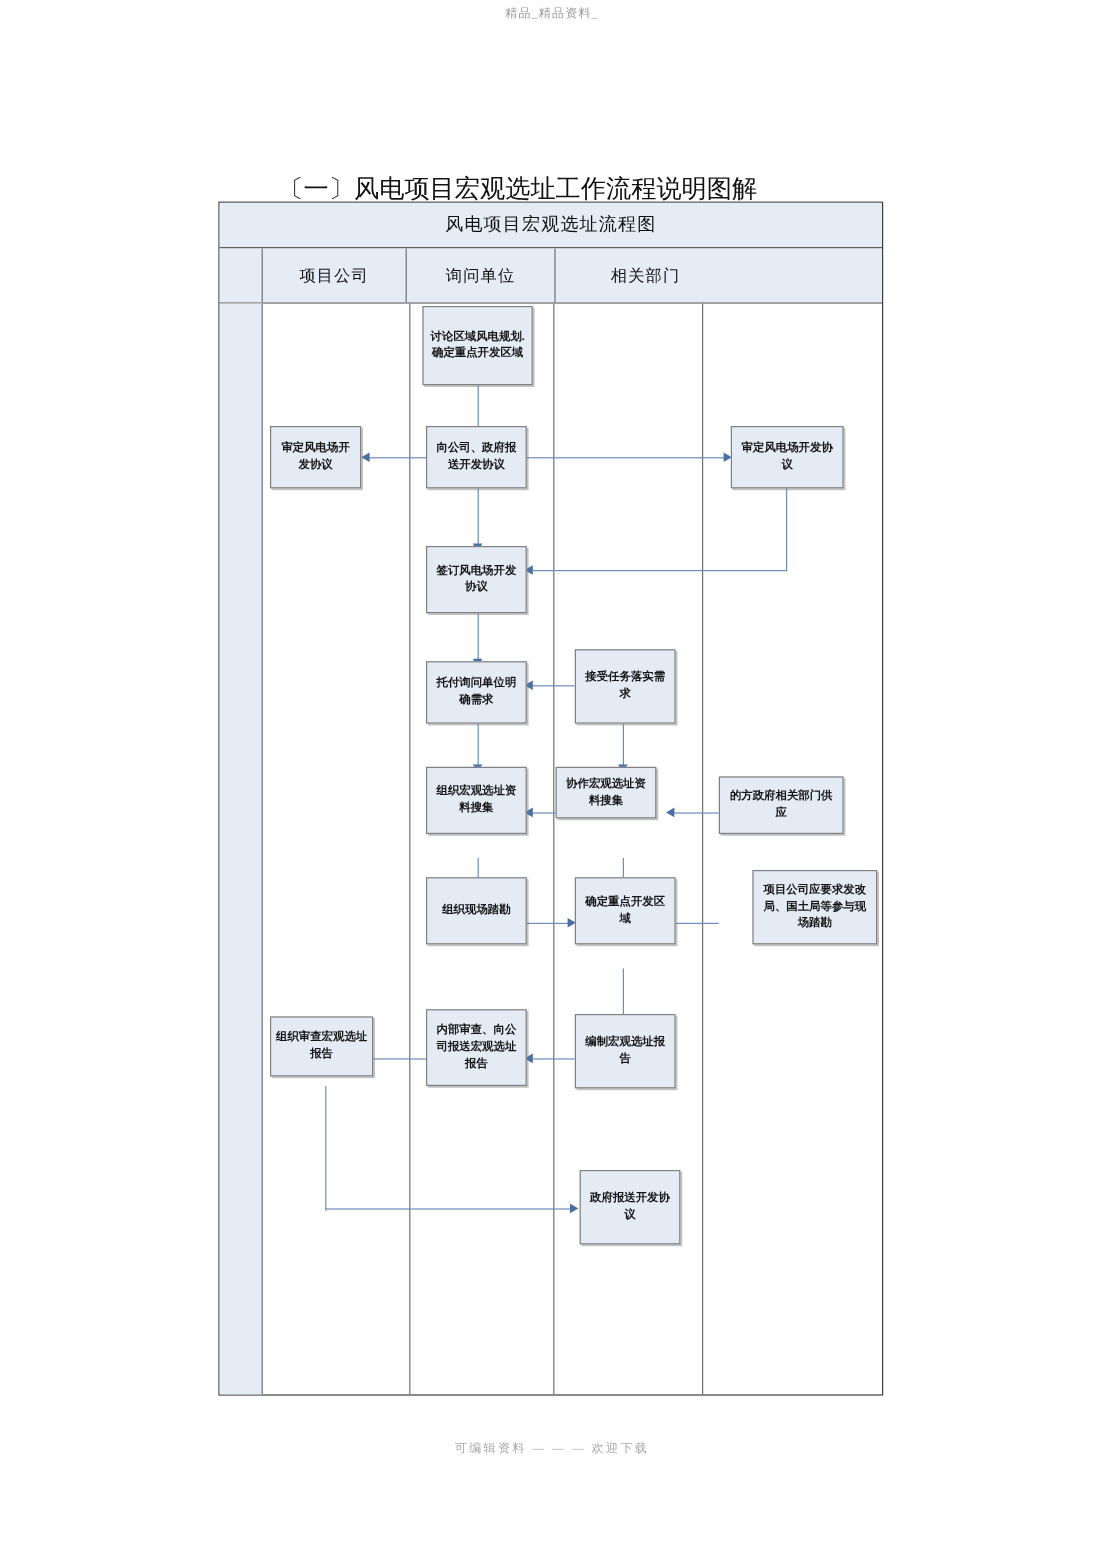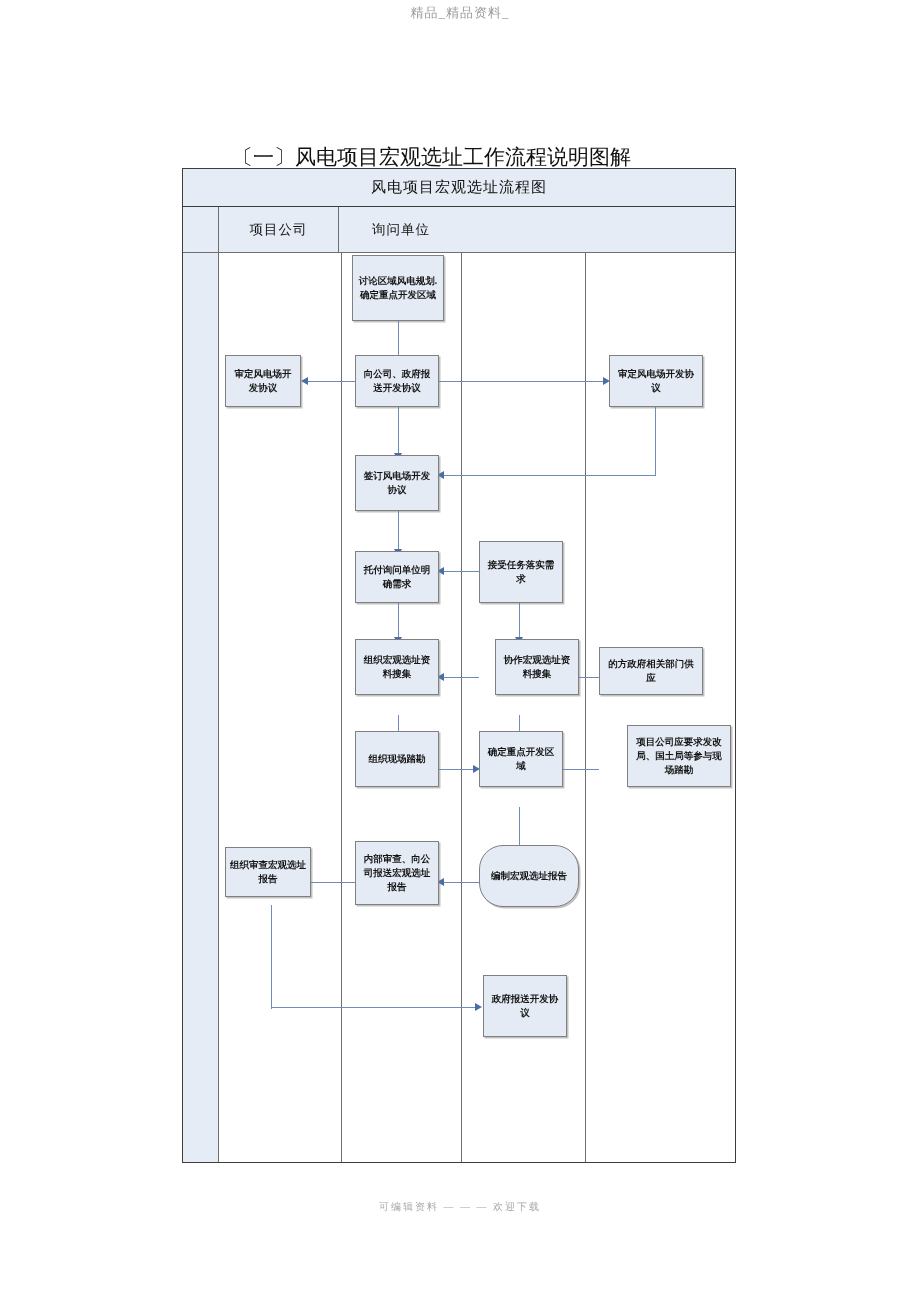--- a/index.html
+++ b/index.html
@@ -3,21 +3,21 @@
 <meta charset="utf-8">
 <style>
   html,body{margin:0;padding:0;background:#fff;}
   body{
     width:920px;height:1303px;position:relative;overflow:hidden;
     font-family:"Liberation Serif","DejaVu Serif",serif;
     color:#1a1a1a;
   }
   .page-header{
     position:absolute;top:4px;left:0;width:920px;text-align:center;
-    font-size:13px;color:#9a9a9a;letter-spacing:1px;
+    font-size:10px;color:#9a9a9a;letter-spacing:1px;
   }
   .page-footer{
     position:absolute;top:1200px;left:0;width:920px;text-align:center;
     font-size:10px;color:#a8a8a8;letter-spacing:2px;
   }
   .doc-title{
     position:absolute;left:232px;top:104px;width:460px;
     font-size:21px;line-height:30px;color:#111;white-space:nowrap;margin-top:38px;
   }
 
@@ -91,20 +91,21 @@
 <div class="doc-title">〔一〕风电项目宏观选址工作流程说明图解</div>
 
 <div class="flow-table">
 
   <div class="flow-title-row">风电项目宏观选址流程图</div>
 
   <div class="flow-head-row">
     <div class="gutter-head"></div>
     <div class="col-head ch2">项目公司</div>
     <div class="col-head ch3">询问单位</div>
+    <div class="col-head ch4">相关部门</div>
   </div>
 
   <div class="gutter-body"></div>
   <div class="vline vl1"></div>
   <div class="vline vl2"></div>
   <div class="vline vl3"></div>
 
   <div class="ln lv" style="left:215px;top:152px;height:38px;"></div>
   <div class="arw arw-d" style="left:211px;top:188px;"></div>
 
@@ -173,33 +174,33 @@
   <div class="node" style="left:426px;top:186px;width:94px;height:52px;">审定风电场开发协议</div>
 
   <div class="node" style="left:172px;top:286px;width:84px;height:56px;">签订风电场开发协议</div>
 
   <div class="node" style="left:172px;top:382px;width:84px;height:52px;">托付询问单位明确需求</div>
 
   <div class="node" style="left:296px;top:372px;width:84px;height:62px;">接受任务落实需求</div>
 
   <div class="node" style="left:172px;top:470px;width:84px;height:56px;">组织宏观选址资料搜集</div>
 
-  <div class="node" style="left:312px;top:470px;width:84px;height:56px;">协作宏观选址资料搜集</div>
+  <div class="node" style="left:280px;top:470px;width:84px;height:43px;">协作宏观选址资料搜集</div>
 
   <div class="node" style="left:416px;top:478px;width:104px;height:48px;">的方政府相关部门供应</div>
 
   <div class="node" style="left:172px;top:562px;width:84px;height:56px;">组织现场踏勘</div>
 
   <div class="node" style="left:296px;top:562px;width:84px;height:56px;">确定重点开发区域</div>
 
   <div class="node" style="left:416px;top:556px;width:104px;height:62px;margin-left:28px;">项目公司应要求发改局、国土局等参与现场踏勘</div>
 
   <div class="node" style="left:42px;top:678px;width:86px;height:50px;">组织审查宏观选址报告</div>
 
   <div class="node" style="left:172px;top:672px;width:84px;height:64px;">内部审查、向公司报送宏观选址报告</div>
 
-  <div class="node" style="left:296px;top:676px;width:100px;height:62px;border-radius:24px;">编制宏观选址报告</div>
+  <div class="node" style="left:296px;top:676px;width:84px;height:62px;">编制宏观选址报告</div>
 
   <div class="node" style="left:300px;top:806px;width:84px;height:62px;">政府报送开发协议</div>
 
 </div>
 
 <div class="page-footer">可编辑资料  —  —  —   欢迎下载</div>
 
 </body></html>

